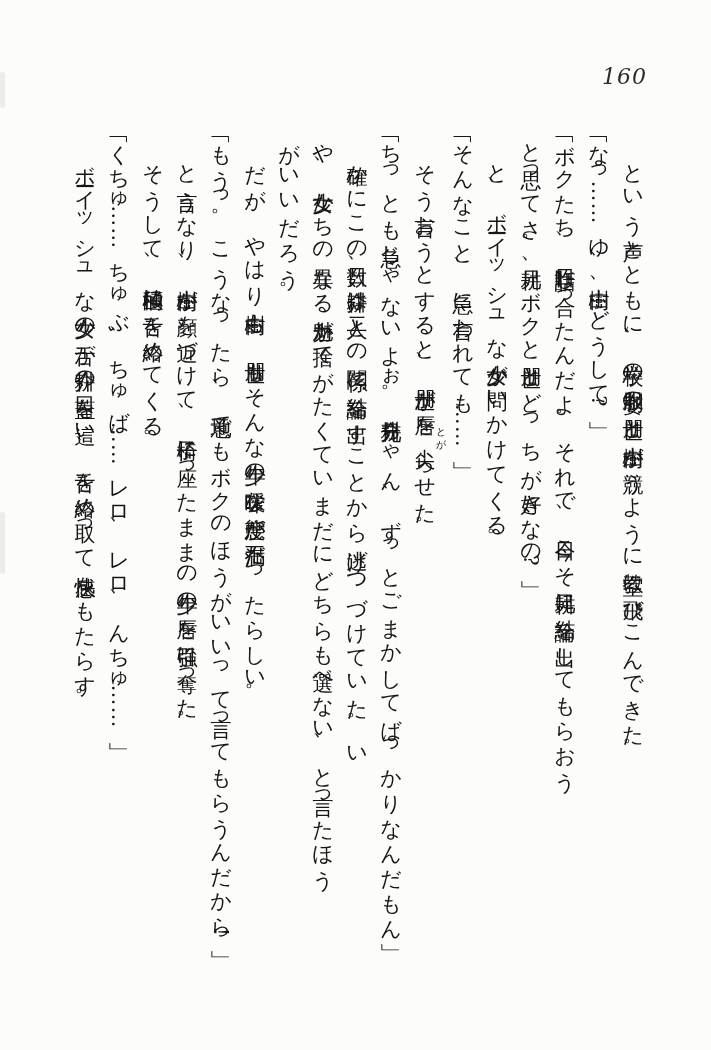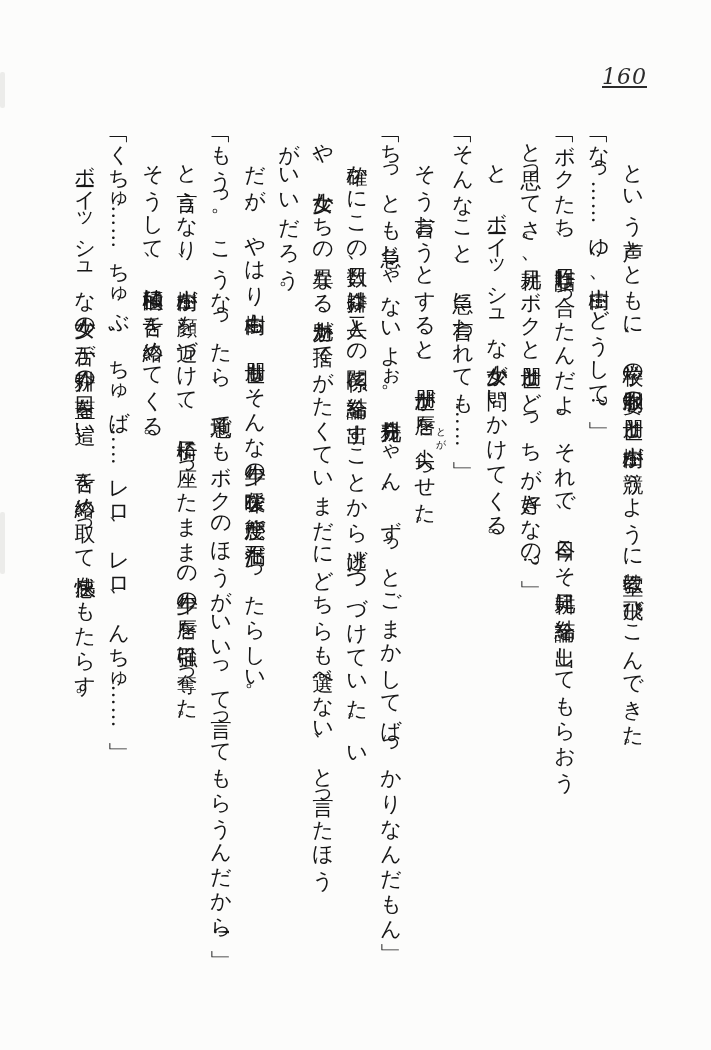--- a/index.html
+++ b/index.html
@@ -10,21 +10,20 @@
     overflow:hidden;
     font-family:"DejaVu Serif","Liberation Serif",serif;
   }
   .page-number {
     position:absolute;
     top:64px; right:64px;
     font-style:italic;
     font-size:22px;
     letter-spacing:1px;
     color:#2b2b2b;
-    text-decoration:underline;
   }
   .text-block {
     position:absolute;
     top:129px; right:61px;
     height:888px;
     writing-mode:vertical-rl;
     text-orientation:mixed;
     font-size:21px;
     line-height:34px;       
     letter-spacing:1px;

